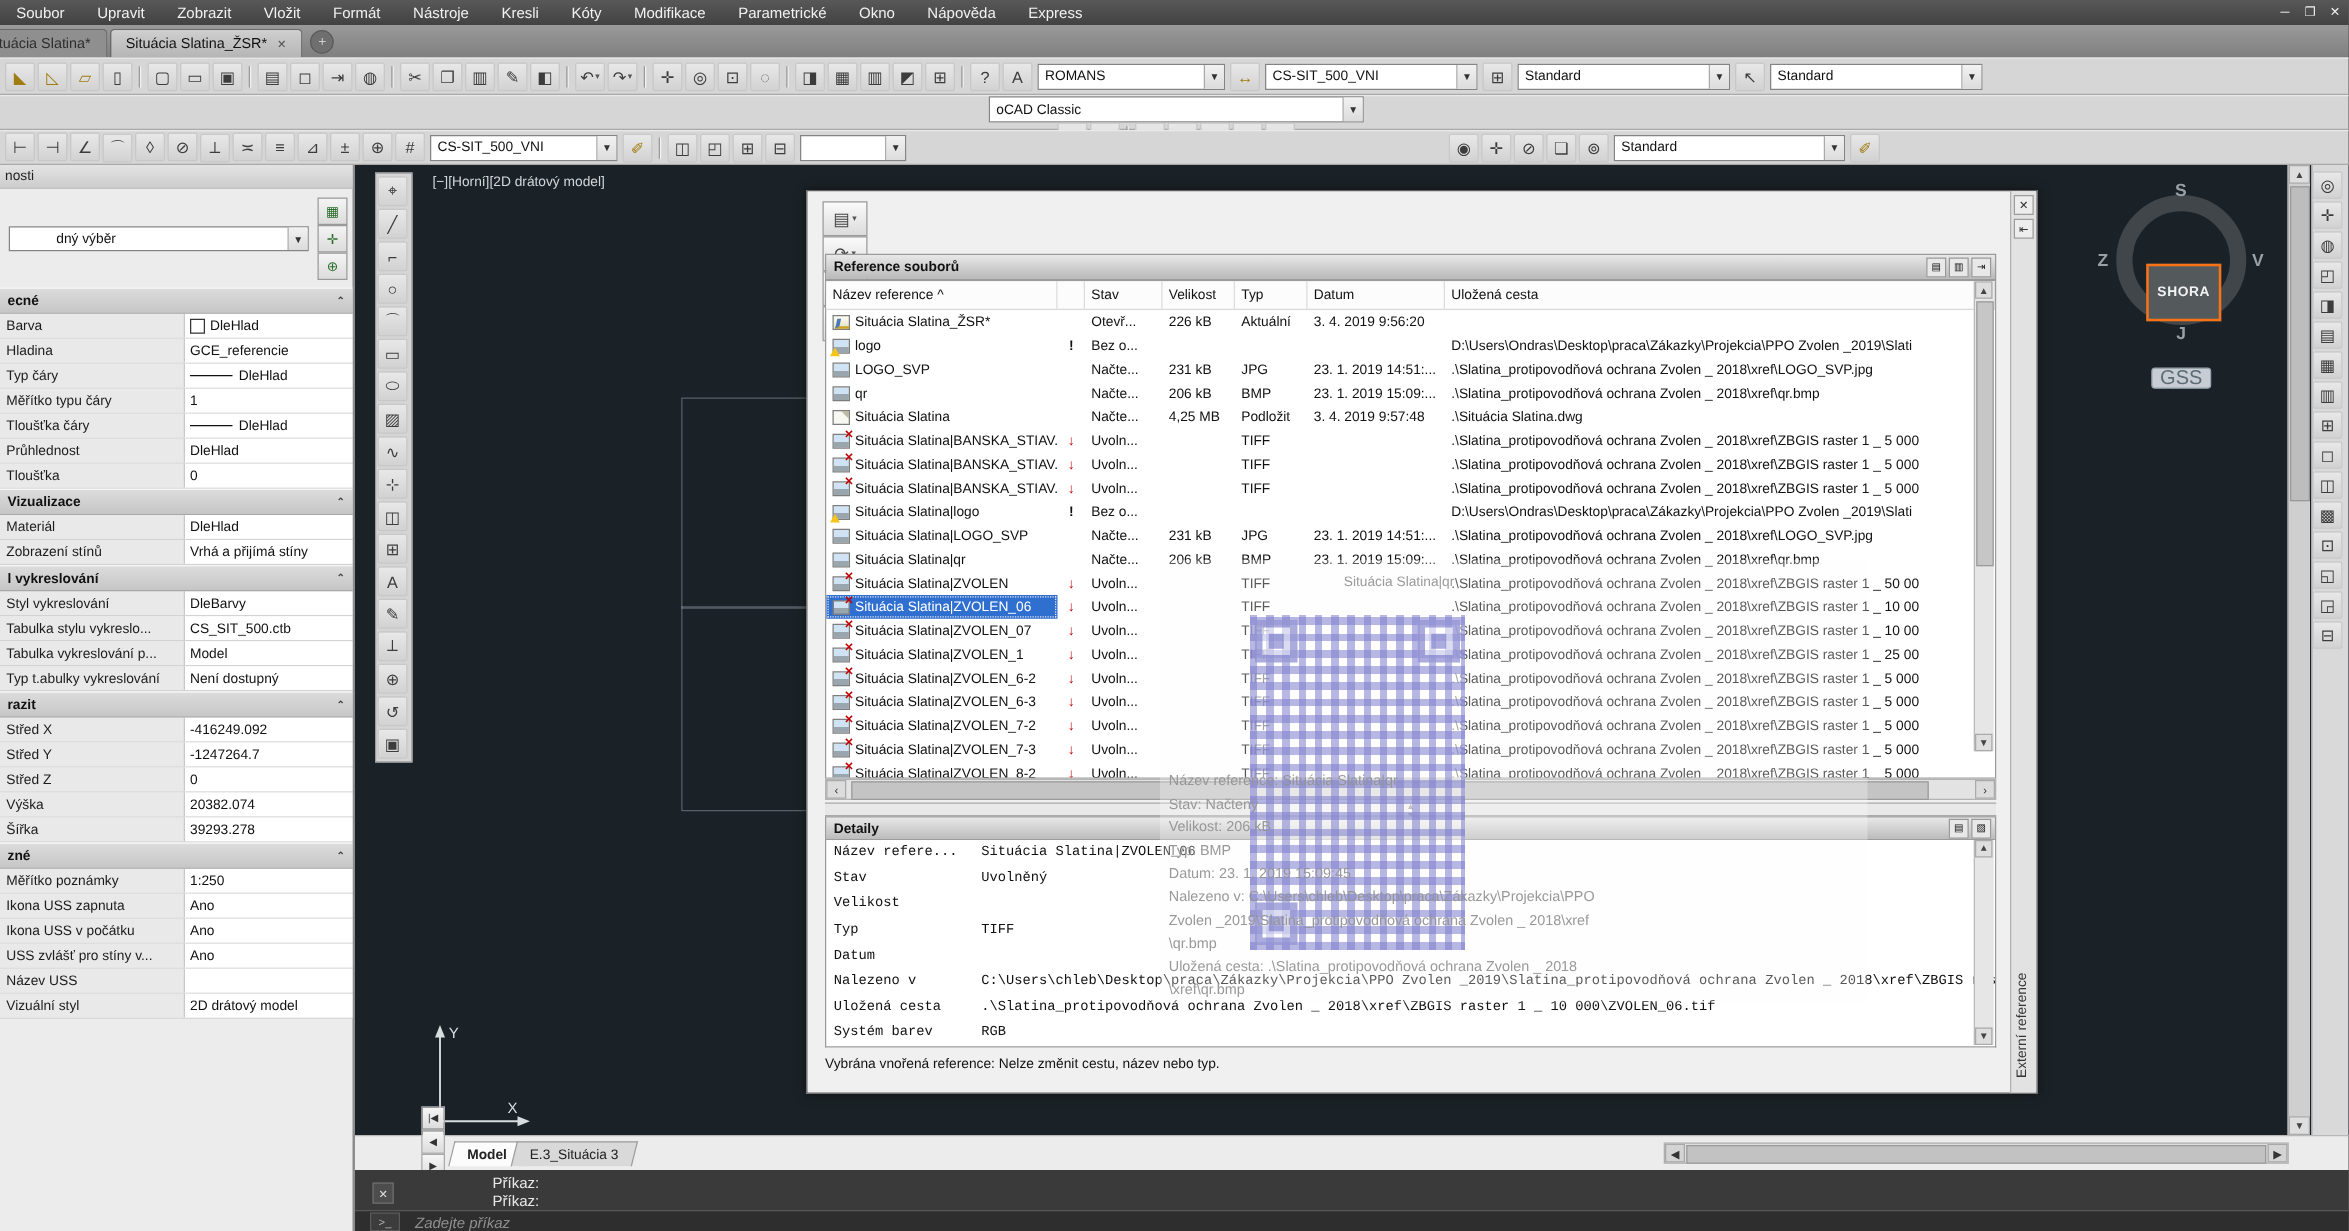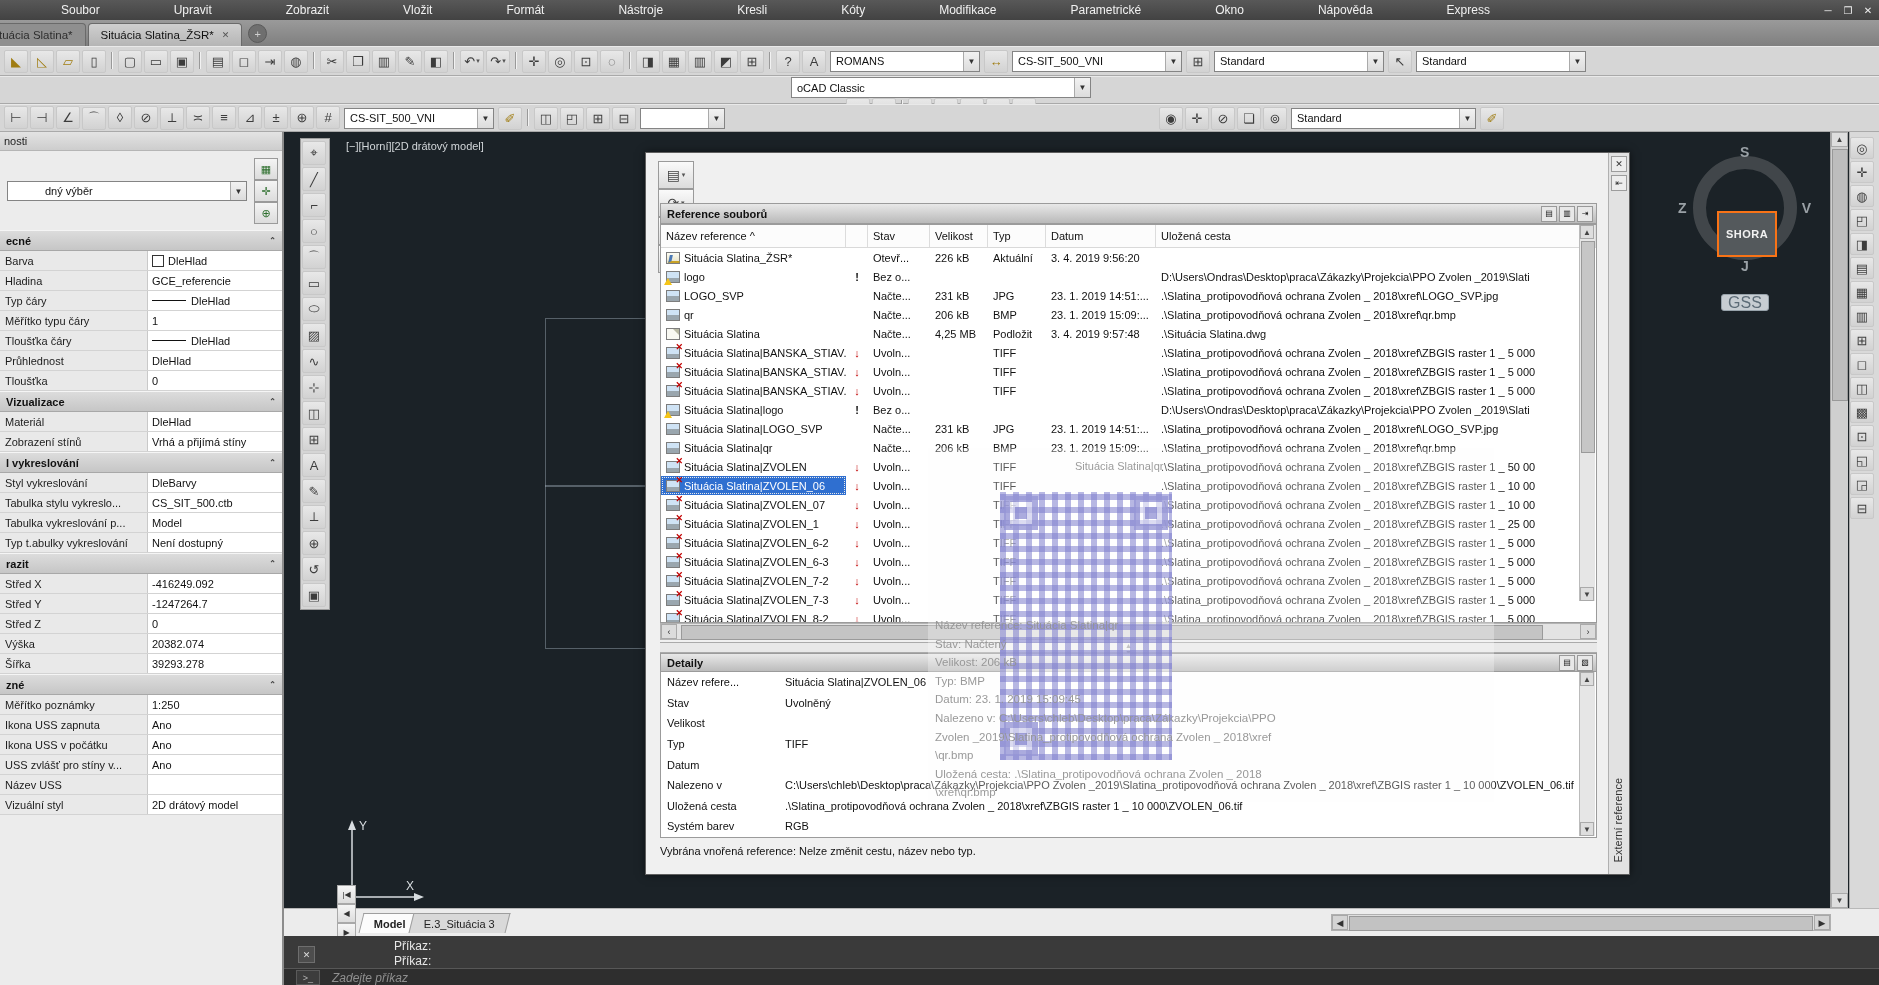--- a/index.html
+++ b/index.html
@@ -1,19 +1,19 @@
 <!DOCTYPE html>
 <html><head>
 <meta charset="utf-8">
 <style>
   html,body{margin:0;padding:0;background:#4a4a4a;font-family:"Liberation Sans",sans-serif;}
   #root{position:relative;width:1879px;height:985px;overflow:hidden;background:#6e6e6e;}
   
   #menubar{position:absolute;left:0;top:0;width:1879px;height:20px;background:linear-gradient(#585858,#424242);display:flex;align-items:center;color:#f1f1f1;font-size:12px;}
-  #menubar .mi{padding:0 13px;height:100%;display:flex;align-items:center;cursor:default;margin-left:48px;}
+  #menubar .mi{padding:0 13px;height:100%;display:flex;align-items:center;cursor:default;}
   #winctl{position:absolute;right:2px;top:0;height:20px;display:flex;align-items:center;gap:2px;}
   #winctl span{width:18px;height:16px;display:flex;align-items:center;justify-content:center;color:#eee;font-size:10px;}
   
   #tabbar{position:absolute;left:0;top:20px;width:1879px;height:26px;background:linear-gradient(#9a9a9a,#7f7f7f);display:flex;align-items:flex-end;overflow:hidden;}
   .dtab{height:22px;display:flex;align-items:center;padding:0 12px;font-size:11.5px;border:1px solid #6a6a6a;border-bottom:none;border-radius:4px 4px 0 0;margin-right:2px;}
   .dtab.inactive{background:#8f8f8f;color:#2e2e2e;margin-left:-14px;}
   .dtab.active{background:linear-gradient(#cfcfcf,#b5b5b5);color:#111;}
   .dtab .x{margin-left:8px;font-size:9px;color:#555;}
   #newtab{width:17px;height:17px;border-radius:50%;background:#6f6f6f;border:1px solid #5a5a5a;color:#cfcfcf;font-size:11px;display:flex;align-items:center;justify-content:center;margin:0 0 3px 4px;}
   
@@ -98,21 +98,21 @@
   #xhscroll .arr{position:absolute;top:0;width:16px;height:15px;background:#dcdcdc;border:1px solid #aaa;display:flex;align-items:center;justify-content:center;font-size:9px;color:#333;box-sizing:border-box;}
   #xhthumb{position:absolute;left:20px;top:1px;height:13px;width:860px;background:#c4c4c4;border:1px solid #9a9a9a;}
   #xvscroll{position:absolute;right:1px;top:0px;width:15px;height:376px;background:#e6e6e6;border-left:1px solid #bbb;}
   #xvscroll .arr{position:absolute;left:0;width:14px;height:14px;font-size:8px;color:#444;display:flex;align-items:center;justify-content:center;background:#dedede;border:1px solid #aaa;box-sizing:border-box;}
   #xvthumb{position:absolute;left:1px;top:16px;width:12px;height:210px;background:#c6c6c6;border:1px solid #9a9a9a;}
   #splitter{position:absolute;left:14px;top:489px;width:937px;height:9px;border-top:1px solid #aaa;border-bottom:1px solid #aaa;background:#e8e8e8;}
   #splitter .grip{position:absolute;left:465px;top:-1px;font-size:7px;color:#666;letter-spacing:-1px;}
   #dethdr{position:absolute;left:14px;top:500px;width:937px;height:19px;background:linear-gradient(#e8e8e8,#bcbcbc);border:1px solid #9b9b9b;display:flex;align-items:center;font-weight:bold;color:#111;padding-left:6px;box-sizing:border-box;}
   #dethdr .hic{margin-left:auto;display:flex;gap:2px;padding-right:3px;}
   #dethdr .hic span{width:14px;height:14px;border:1px solid #999;background:#e8e8e8;font-size:8px;display:flex;align-items:center;justify-content:center;font-weight:normal;}
-  #details{position:absolute;left:14px;top:519px;width:937px;height:166px;background:#fff;border:1px solid #9b9b9b;border-top:none;box-sizing:border-box;overflow:hidden;}
+  #details{position:absolute;left:14px;top:519px;width:937px;height:166px;background:#fff;border:1px solid #9b9b9b;border-top:none;box-sizing:border-box;overflow:hidden;font-family:Liberation Mono, monospace;}
   .drow{display:grid;grid-template-columns:118px 1fr;height:20.6px;}
   .drow div{display:flex;align-items:center;padding-left:6px;color:#111;white-space:nowrap;overflow:hidden;}
   #dvscroll{position:absolute;right:1px;top:0;width:15px;height:164px;background:#e6e6e6;border-left:1px solid #bbb;}
   #dvscroll .arr{position:absolute;left:0;width:14px;height:14px;font-size:8px;color:#444;display:flex;align-items:center;justify-content:center;background:#dedede;border:1px solid #aaa;box-sizing:border-box;}
   #dlgstatus{position:absolute;left:14px;top:692px;color:#111;}
   
   #ghost{position:absolute;left:928px;top:448px;width:566px;height:354px;z-index:30;pointer-events:none;background:rgba(252,252,252,.30);}
   #ghostlabel{position:absolute;left:147px;top:12px;color:rgba(150,150,150,.95);font-size:11px;}
   #qr{position:absolute;left:72px;top:44px;width:172px;height:268px;background-color:rgba(255,255,255,.45);background-image:repeating-linear-gradient(0deg,rgba(125,125,205,.55) 0 6px,transparent 6px 13px),repeating-linear-gradient(90deg,rgba(125,125,205,.55) 0 6px,transparent 6px 13px);}
   .finder{position:absolute;width:34px;height:34px;border:6px solid rgba(115,115,200,.6);background:rgba(255,255,255,.5);box-sizing:border-box;}

